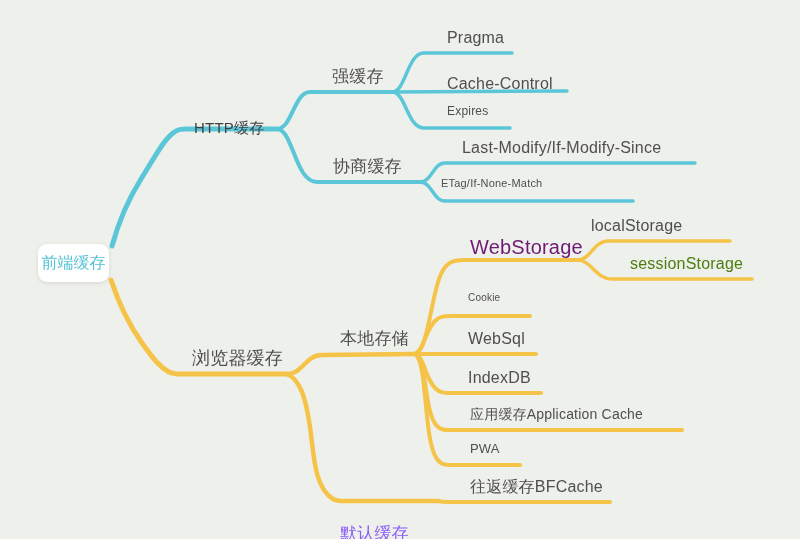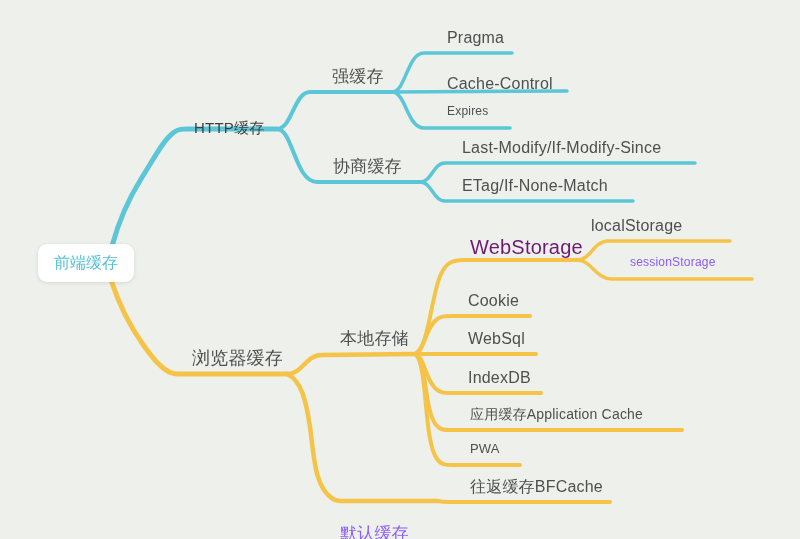--- a/index.html
+++ b/index.html
@@ -15,21 +15,21 @@
     position:absolute;
     white-space:nowrap;
     line-height:1;
     color:#4f4f4f;
     letter-spacing:.2px;
     cursor:default;
   }
   #root-node{
     position:absolute;
     left:38px;top:244px;
-    width:96px;height:38px;
+    width:71px;height:38px;
     background:#ffffff;
     border-radius:9px;
     box-shadow:0 1px 4px rgba(0,0,0,.10);
     display:flex;align-items:center;justify-content:center;
     font-size:16px;
     color:#54c1d6;
   }
 </style>
 </head>
 <body>
@@ -59,27 +59,27 @@
     </svg>
   <div id="root-node">前端缓存</div>
   <div id="labels">
       <div class="node-label" style="left: 194px; top: 104px; font-size: 15px; color: #404040; margin-top: 16px;">HTTP缓存</div>
       <div class="node-label" style="left: 332px; top: 68px; font-size: 17px; color: rgb(79, 79, 79);">强缓存</div>
       <div class="node-label" style="left: 447px; top: 30px; font-size: 16px; color: rgb(79, 79, 79);">Pragma</div>
       <div class="node-label" style="left: 447px; top: 76px; font-size: 16px; color: rgb(79, 79, 79);">Cache-Control</div>
       <div class="node-label" style="left: 447px; top: 105px; font-size: 12px; color: rgb(79, 79, 79);">Expires</div>
       <div class="node-label" style="left: 333px; top: 158px; font-size: 17px; color: rgb(79, 79, 79);">协商缓存</div>
       <div class="node-label" style="left: 462px; top: 140px; font-size: 16px; color: rgb(79, 79, 79);">Last-Modify/If-Modify-Since</div>
-      <div class="node-label" style="left: 462px; top: 178px; font-size: 16px; color: rgb(79, 79, 79);">ETag/If-None-Match</div>
+      <div class="node-label" style="left: 441px; top: 178px; font-size: 11px; color: rgb(79, 79, 79);">ETag/If-None-Match</div>
       <div class="node-label" style="left: 192px; top: 349px; font-size: 18px; color: rgb(79, 79, 79);">浏览器缓存</div>
       <div class="node-label" style="left: 340px; top: 331px; font-size: 17px; color: rgb(79, 79, 79); font-family: Liberation Mono, monospace;">本地存储</div>
       <div class="node-label" style="left: 470px; top: 237px; font-size: 20px; color: #701a75;">WebStorage</div>
       <div class="node-label" style="left: 591px; top: 218px; font-size: 16px; color: rgb(79, 79, 79);">localStorage</div>
-      <div class="node-label" style="left: 630px; top: 256px; font-size: 12px; color: #8b5cf6;">sessionStorage</div>
-      <div class="node-label" style="left: 468px; top: 293px; font-size: 16px; color: rgb(79, 79, 79);">Cookie</div>
+      <div class="node-label" style="left: 630px; top: 256px; font-size: 16px; color: #4d7c0f;">sessionStorage</div>
+      <div class="node-label" style="left: 468px; top: 293px; font-size: 10px; color: rgb(79, 79, 79);">Cookie</div>
       <div class="node-label" style="left: 468px; top: 331px; font-size: 16px; color: rgb(79, 79, 79);">WebSql</div>
       <div class="node-label" style="left: 468px; top: 370px; font-size: 16px; color: rgb(79, 79, 79);">IndexDB</div>
       <div class="node-label" style="left: 470px; top: 407px; font-size: 14px; color: rgb(79, 79, 79);">应用缓存Application Cache</div>
       <div class="node-label" style="left: 470px; top: 442px; font-size: 13px; color: rgb(79, 79, 79);">PWA</div>
       <div class="node-label" style="left: 340px; top: 477px; font-size: 17px; color: #8b5cf6; margin-top: 48px;">默认缓存</div>
       <div class="node-label" style="left: 470px; top: 479px; font-size: 16px; color: rgb(79, 79, 79);">往返缓存BFCache</div>
     </div>
 </div>
 
 </body></html>

